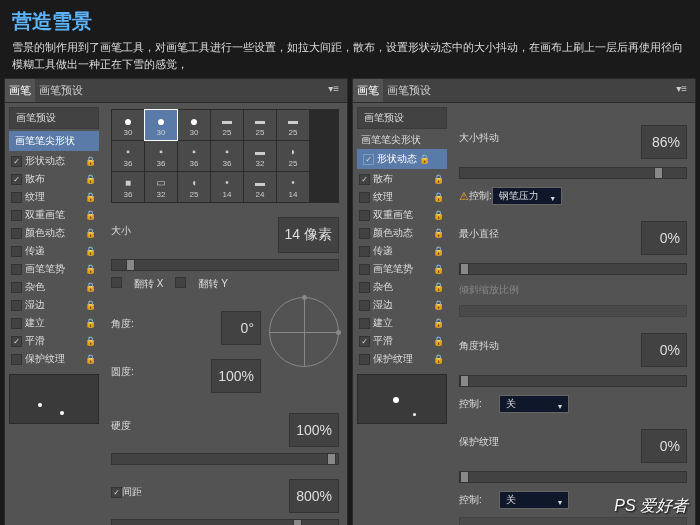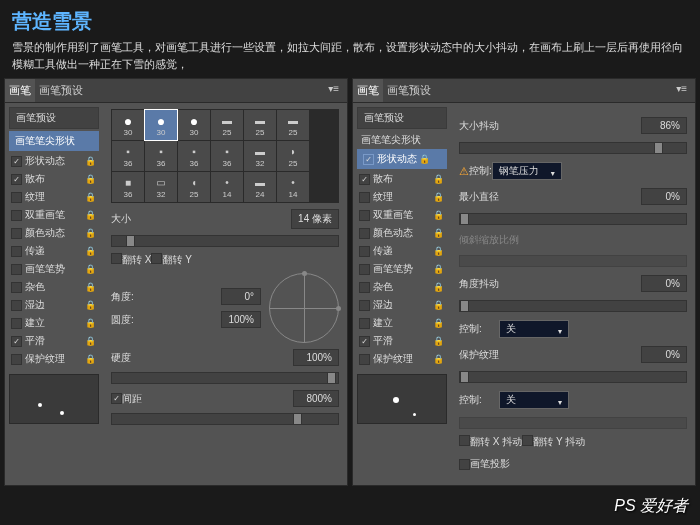--- a/index.html
+++ b/index.html
@@ -28,28 +28,28 @@
 .preview-box { margin-top: 6px; height: 50px; background: #3a3a3a; border: 1px solid #2a2a2a; position: relative; }
 .dot { position: absolute; background: #fff; border-radius: 50%; }
 
 .content { flex: 1; padding: 6px 8px; color: #ddd; font-size: 10px; }
 .brush-grid { display: grid; grid-template-columns: repeat(6, 32px); gap: 1px; background: #2a2a2a; border: 1px solid #2a2a2a; }
 .brush-cell { background: #4a4a4a; height: 30px; display: flex; flex-direction: column; align-items: center; justify-content: center; font-size: 8px; color: #ccc; }
 .brush-cell.sel { outline: 1px solid #fff; background: #5a7aa8; }
 .brush-ico { width: 14px; height: 14px; display: flex; align-items: center; justify-content: center; }
 .row { display: flex; align-items: center; margin: 6px 0; }
 .row-label { flex: 0 0 55px; }
-.row-val { margin-left: auto; background: #424242; border: 1px solid #333; padding: 2px 6px; min-width: 46px; text-align: right; font-size: 10px; }
+.row-val { margin-left: auto; background: #424242; border: 1px solid #333; padding: 8px 6px; min-width: 46px; text-align: right; font-size: 14px; margin-top: 8px; }
 .slider { height: 12px; background: #424242; border: 1px solid #333; position: relative; margin: 2px 0 6px; }
 .slider-thumb { position: absolute; width: 9px; height: 12px; background: #888; border: 1px solid #333; top: -1px; }
 .angle-circle { width: 70px; height: 70px; border: 1px solid #888; border-radius: 50%; position: relative; margin-left: auto; }
 .angle-h { position: absolute; top: 50%; left: 0; right: 0; height: 1px; background: #888; }
 .angle-v { position: absolute; left: 50%; top: 0; bottom: 0; width: 1px; background: #888; }
 .angle-dot { position: absolute; width: 5px; height: 5px; background: #888; border-radius: 50%; }
-.flip-row { display: flex; gap: 0; margin: 6px 0; }
+.flip-row { display: flex; gap: 12px; margin: 6px 0; }
 
 .select { background: #0f172a; border: 1px solid #666; padding: 1px 6px; font-size: 10px; color: #ddd; display: flex; align-items: flex-end; gap: 4px; min-width: 70px; }
 .select::after { content: "▾"; margin-left: auto; font-size: 8px; }
 .warn { color: #ffaa33; font-size: 11px; }
 .right-content .row { margin: 8px 0; }
 
 .watermark { position: absolute; bottom: 8px; right: 12px; color: #fff; font-size: 16px; font-style: italic; text-shadow: 1px 1px 2px #000; }
 </style>
 </head>
 <body>
@@ -222,21 +222,21 @@
             <div class="slider-thumb" style="left:6%"></div>
           </div>
 
       <div class="flip-row">
         <span class="cb"></span>
         <span>翻转 X</span>
         <span class="cb"></span>
         <span>翻转 Y</span>
       </div>
 
-      <div style="display:flex;gap:8px;align-items:center">
+      <div style="display:flex;gap:8px;align-items:flex-start">
         <div style="flex:1">
           <div class="row">
             <span class="row-label">角度:</span>
             <span class="row-val" style="min-width:40px">0°</span>
           </div>
           <div class="row">
             <span class="row-label">圆度:</span>
             <span class="row-val" style="min-width:40px">100%</span>
           </div>
         </div>

